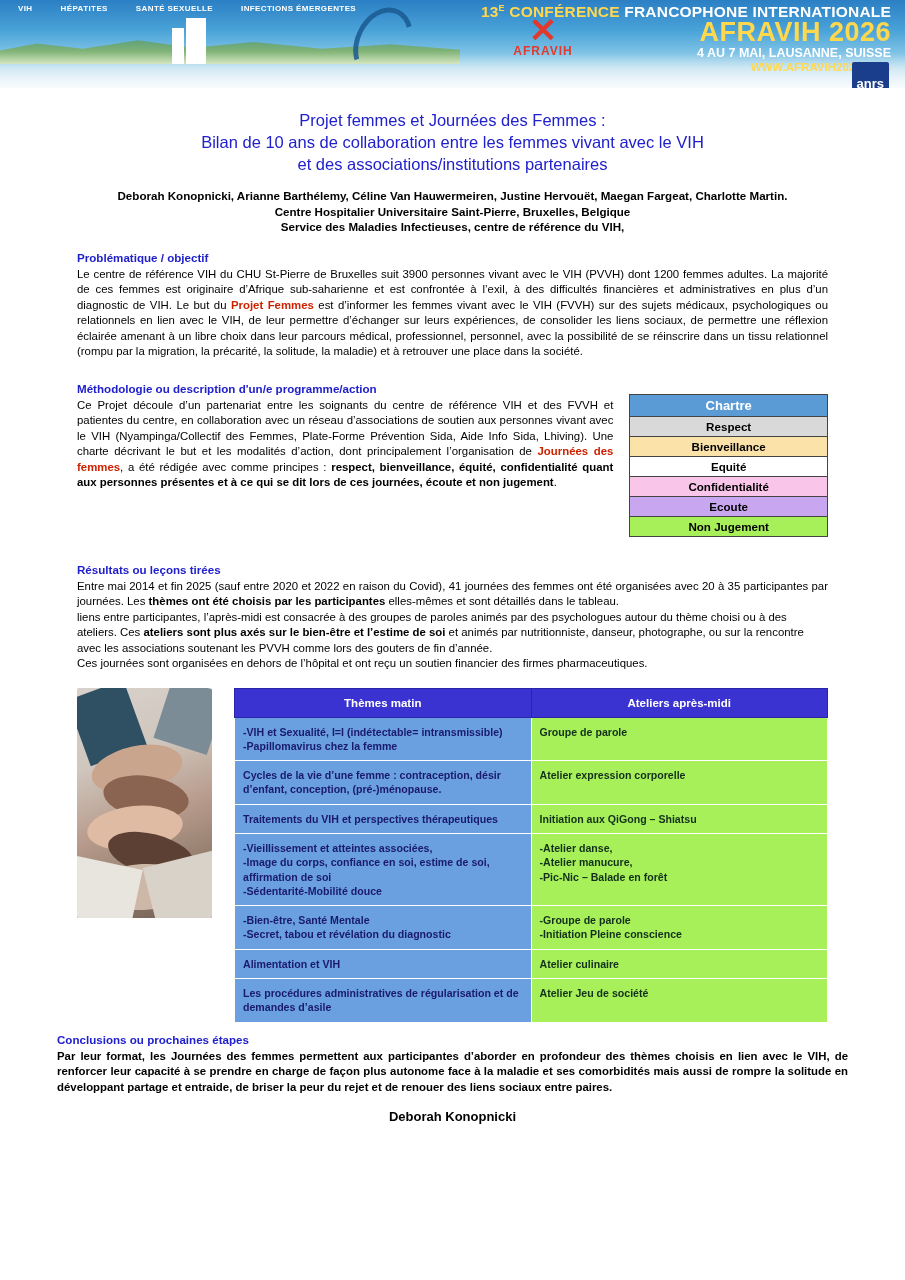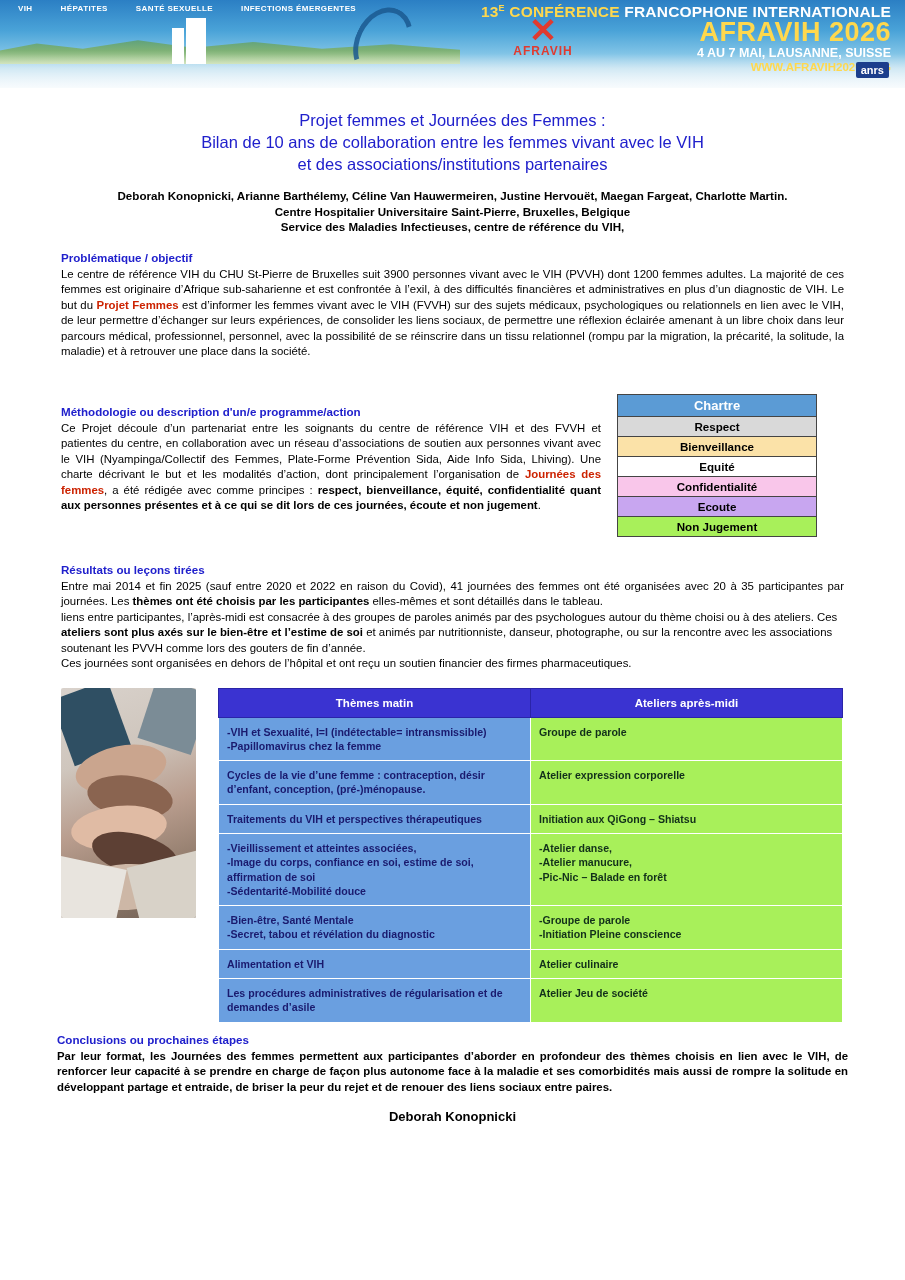--- a/index.html
+++ b/index.html
@@ -63,47 +63,47 @@
   .afravih-logo {
     position:absolute; right:318px; top:16px; width:88px; height:58px; text-align:center;
   }
   .afravih-x {
     font-size:34px; color:#e03a2f; font-weight:bold; line-height:28px;
     font-family:"Liberation Sans", sans-serif;
   }
   .afravih-word { font-size:12px; font-weight:bold; color:#e03a2f; letter-spacing:1px;}
   .anrs-box {
     position:absolute; right:16px; top:62px;
-    background:#1b3e8c; color:#fff; font-size:11px; font-weight:bold;
-    padding:2px 5px; border-radius:2px;
+    background:#1b3e8c; color:#fff; font-size:13px; font-weight:bold;
+    padding:14px 5px; border-radius:2px;
   }
 
   
   .title {
     margin-top:22px; text-align:center;
     color:#2020cc; font-size:16.5px; font-weight:normal; line-height:1.32;
   }
   .authors {
     margin-top:13px; text-align:center;
     font-size:11.6px; font-weight:bold; line-height:1.33; color:#000;
   }
 
   
-  .content { padding: 0 61px; margin-top:16px; }
+  .content { padding: 0 77px; margin-top:16px; }
   .sec-head {
     color:#2020cc; font-weight:bold; font-size:11.6px; margin-bottom:3px;
   }
   p.body {
     margin:0; font-size:11.4px; line-height:1.36; text-align:justify; color:#000;
   }
   .red { color:#cc2200; font-weight:bold; }
   .bold { font-weight:bold; }
 
   
-  .method-row { display:flex; gap:16px; align-items:center; margin-top:22px; }
+  .method-row { display:flex; gap:16px; align-items:flex-start; margin-top:22px; }
   .method-col { width:540px; }
   .chartre { width:200px; margin-top:12px; border:1px solid #444; }
   .chartre div {
     text-align:center; font-size:11.6px; font-weight:bold;
     padding:3px 0; border-bottom:1px solid #444;
   }
   .chartre div:last-child { border-bottom:none; }
   .chartre .ch-head { background:#5b9bd5; color:#ffffff; font-size:13px; }
 
   

